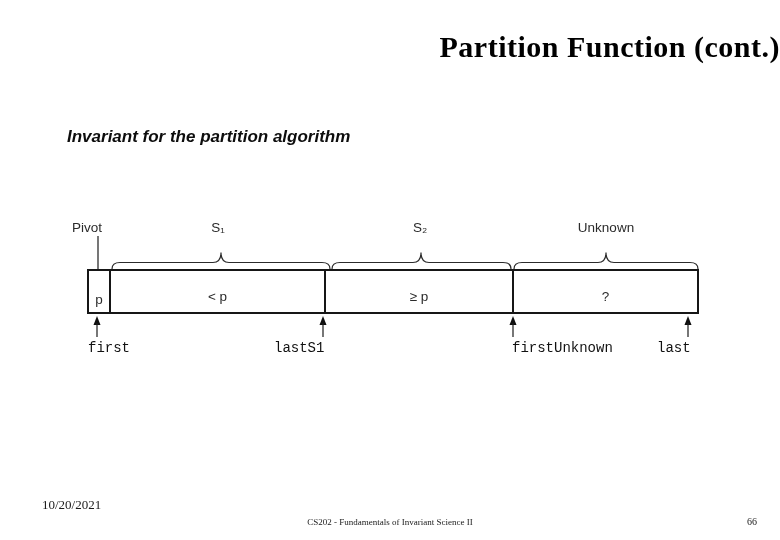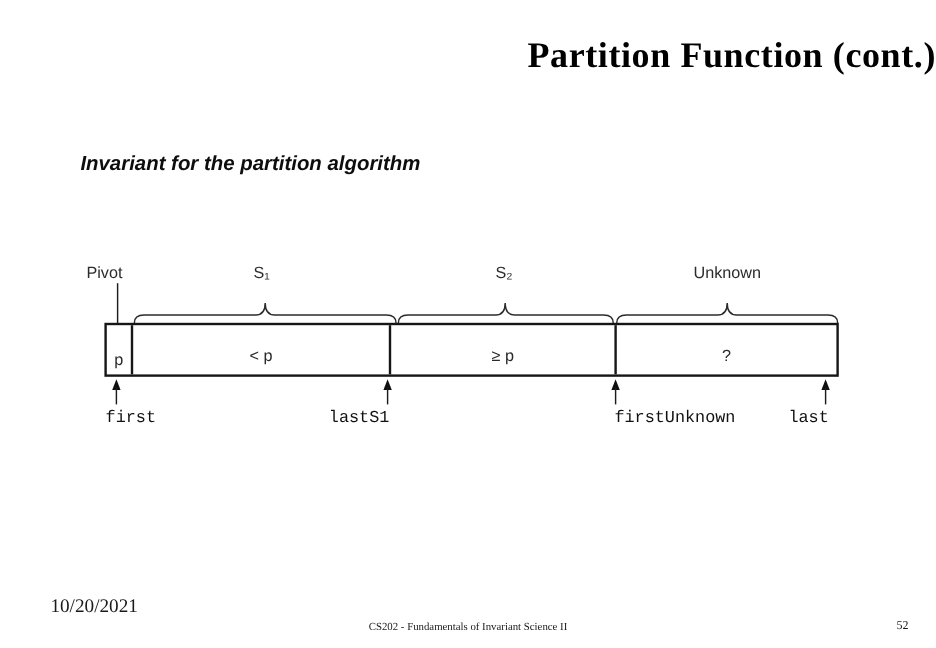--- a/index.html
+++ b/index.html
@@ -69,21 +69,21 @@
   }
   .diagram .arrowhead {
     fill: #0f0f0f;
     stroke: none;
   }
   .footer-item {
     position: absolute;
     font-family: "Liberation Serif", "DejaVu Serif", serif;
     color: #1a1a1a;
   }
-  .footer-date   { left: 42px;  top: 497px; font-size: 16px; }
+  .footer-date   { left: 42px;  top: 497px; font-size: 13px; }
   .footer-course { left: 0; width: 100%; top: 517px; font-size: 9px; text-align: center; }
   .footer-page   { right: 23px; top: 516px; font-size: 10px; }
 </style>
 </head>
 <body>
 
 <div class="slide">
 
   <h1 class="title">Partition Function (cont.)</h1>
 
@@ -131,15 +131,15 @@
     </g>
 
     <text class="mono" x="28" y="147">first</text>
     <text class="mono" x="214" y="147">lastS1</text>
     <text class="mono" x="452" y="147">firstUnknown</text>
     <text class="mono" x="597" y="147">last</text>
   </svg>
 
   <div class="footer-item footer-date">10/20/2021</div>
   <div class="footer-item footer-course">CS202 - Fundamentals of Invariant Science II</div>
-  <div class="footer-item footer-page">52</div>
+  <div class="footer-item footer-page">66</div>
 
 </div>
 
 </body></html>

